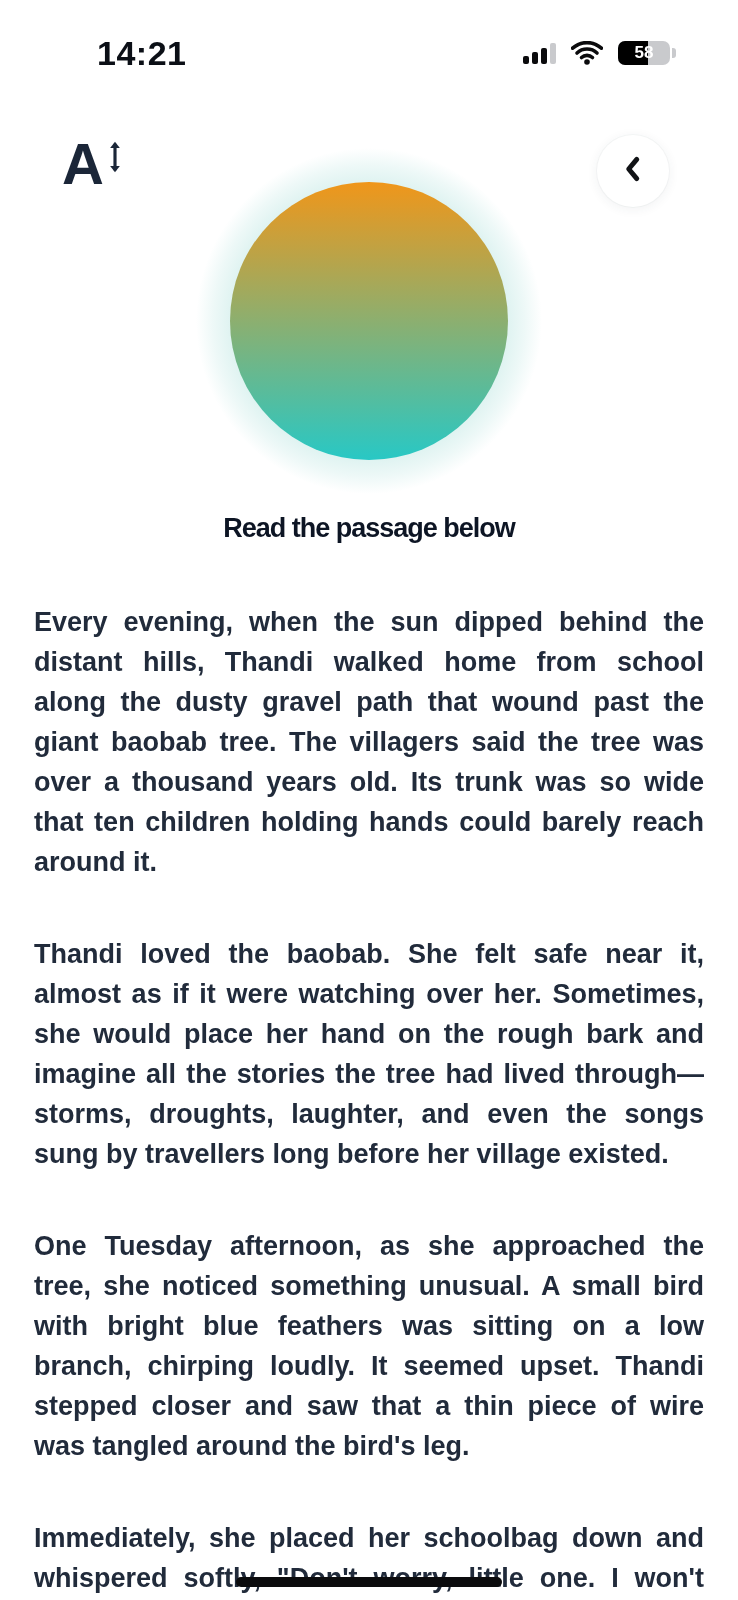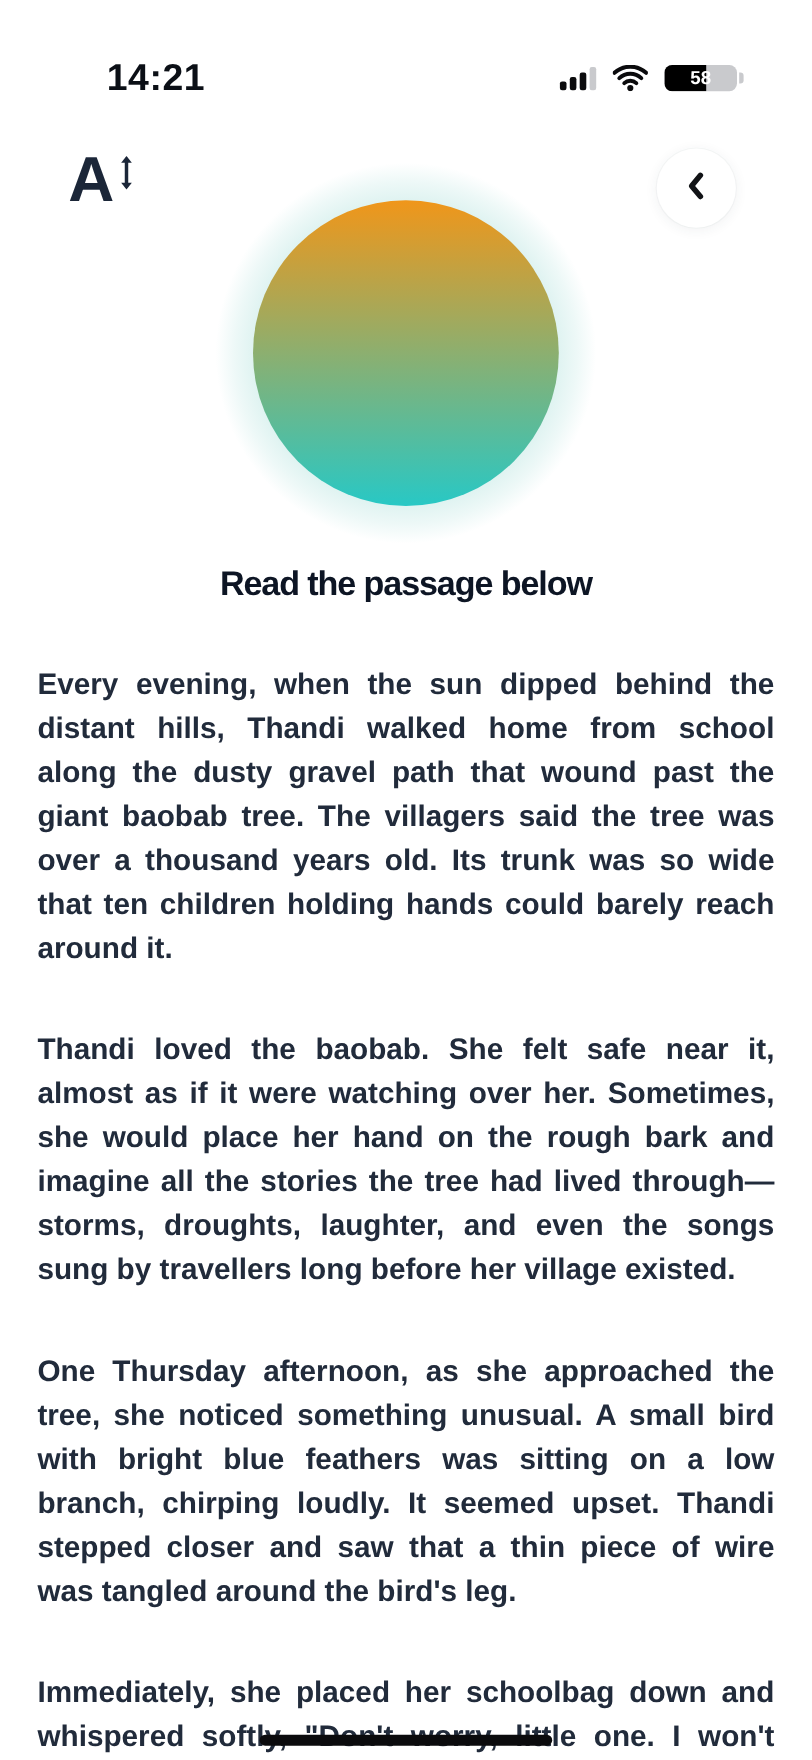--- a/index.html
+++ b/index.html
@@ -8,30 +8,30 @@
     background:#ffffff;
     font-family:"Liberation Sans", sans-serif;
     -webkit-font-smoothing:antialiased;
   }
   .screen { position:absolute; inset:0; }
 
   
   .status-bar {
     position:absolute; top:0; left:0; right:0; height:92px;
     display:flex; align-items:center; justify-content:space-between;
-    padding:14px 62px 0 97px; box-sizing:border-box;margin-top:18px;
+    padding:14px 62px 0 97px; box-sizing:border-box;
   }
   .time { font-size:34px; font-weight:700; color:#0b0f16; letter-spacing:0.5px; }
   .status-icons { display:flex; align-items:center; gap:15px; }
   .signal { display:flex; align-items:flex-end; gap:3px; height:21px; }
   .signal .bar { width:6px; border-radius:2px; background:#0b0b0d; }
   .signal .b1 { height:8px; } .signal .b2 { height:12px; }
   .signal .b3 { height:16px; } .signal .b4 { height:21px; background:#c9cacd; }
   .wifi svg { display:block; }
-  .battery { position:relative; width:66px; height:24px; border-radius:7px;
+  .battery { position:relative; width:52px; height:24px; border-radius:7px;
     background:#c9cacd; overflow:hidden; }
   .battery-fill { position:absolute; left:0; top:0; bottom:0; background:#000; }
   .battery-label { position:absolute; inset:0; display:flex; align-items:center;
     justify-content:center; color:#fff; font-size:17px; font-weight:700; letter-spacing:0; }
   .battery-nub { width:4px; height:10px; border-radius:0 3px 3px 0; background:#c9cacd;
     margin-left:2px; }
   .battery-wrap { display:flex; align-items:center; }
 
   
   .text-size-btn { position:absolute; left:62px; top:134px; display:flex;
@@ -49,21 +49,21 @@
     border-radius:50%;
     background:radial-gradient(closest-side,
       var(--glow, #dff3f1) 0%, var(--glow, #dff3f1) 80%,
       rgba(223,243,241,0.55) 90%, rgba(223,243,241,0) 100%); }
   .orb { position:absolute; left:34px; top:34px; width:278px; height:278px;
     border-radius:50%;
     background:linear-gradient(180deg, var(--orb_top, #f0961a) 0%, var(--orb_bottom, #28c8c5) 100%); }
 
   
   .title { position:absolute; top:513px; left:0; right:0; text-align:center;
-    font-size:31px; font-weight:800; letter-spacing:-1px; color:#0d1524; }
+    font-size:27px; font-weight:800; letter-spacing:-1px; color:#0d1524; }
   .passage { position:absolute; top:602px; left:34px; right:34px; }
   .passage p { margin:0 0 52px 0; font-size:27px; line-height:40px;
     text-align:justify; color:var(--ink, #212b3b);font-weight:bold; }
 
   
   .home-indicator { position:absolute; bottom:13px; left:50%;
     transform:translateX(-50%); width:266px; height:10px; border-radius:6px;
     background:#0b0b0d; cursor:grab; }
 </style>
 </head>
@@ -119,19 +119,19 @@
 
   <div class="orb-glow">
     <div class="orb"></div>
   </div>
 
   <div class="title">Read the passage below</div>
 
   <div class="passage">
     <p>Every evening, when the sun dipped behind the distant hills, Thandi walked home from school along the dusty gravel path that wound past the giant baobab tree. The villagers said the tree was over a thousand years old. Its trunk was so wide that ten children holding hands could barely reach around it.</p>
     <p>Thandi loved the baobab. She felt safe near it, almost as if it were watching over her. Sometimes, she would place her hand on the rough bark and imagine all the stories the tree had lived through—storms, droughts, laughter, and even the songs sung by travellers long before her village existed.</p>
-    <p>One Thursday afternoon, as she approached the tree, she noticed something unusual. A small bird with bright blue feathers was sitting on a low branch, chirping loudly. It seemed upset. Thandi stepped closer and saw that a thin piece of wire was tangled around the bird's leg.</p>
+    <p>One Tuesday afternoon, as she approached the tree, she noticed something unusual. A small bird with bright blue feathers was sitting on a low branch, chirping loudly. It seemed upset. Thandi stepped closer and saw that a thin piece of wire was tangled around the bird's leg.</p>
     <p>Immediately, she placed her schoolbag down and whispered softly, "Don't worry, little one. I won't years</p>
   </div>
 
   <div class="home-indicator"></div>
 
 </div>
 
 </body></html>

